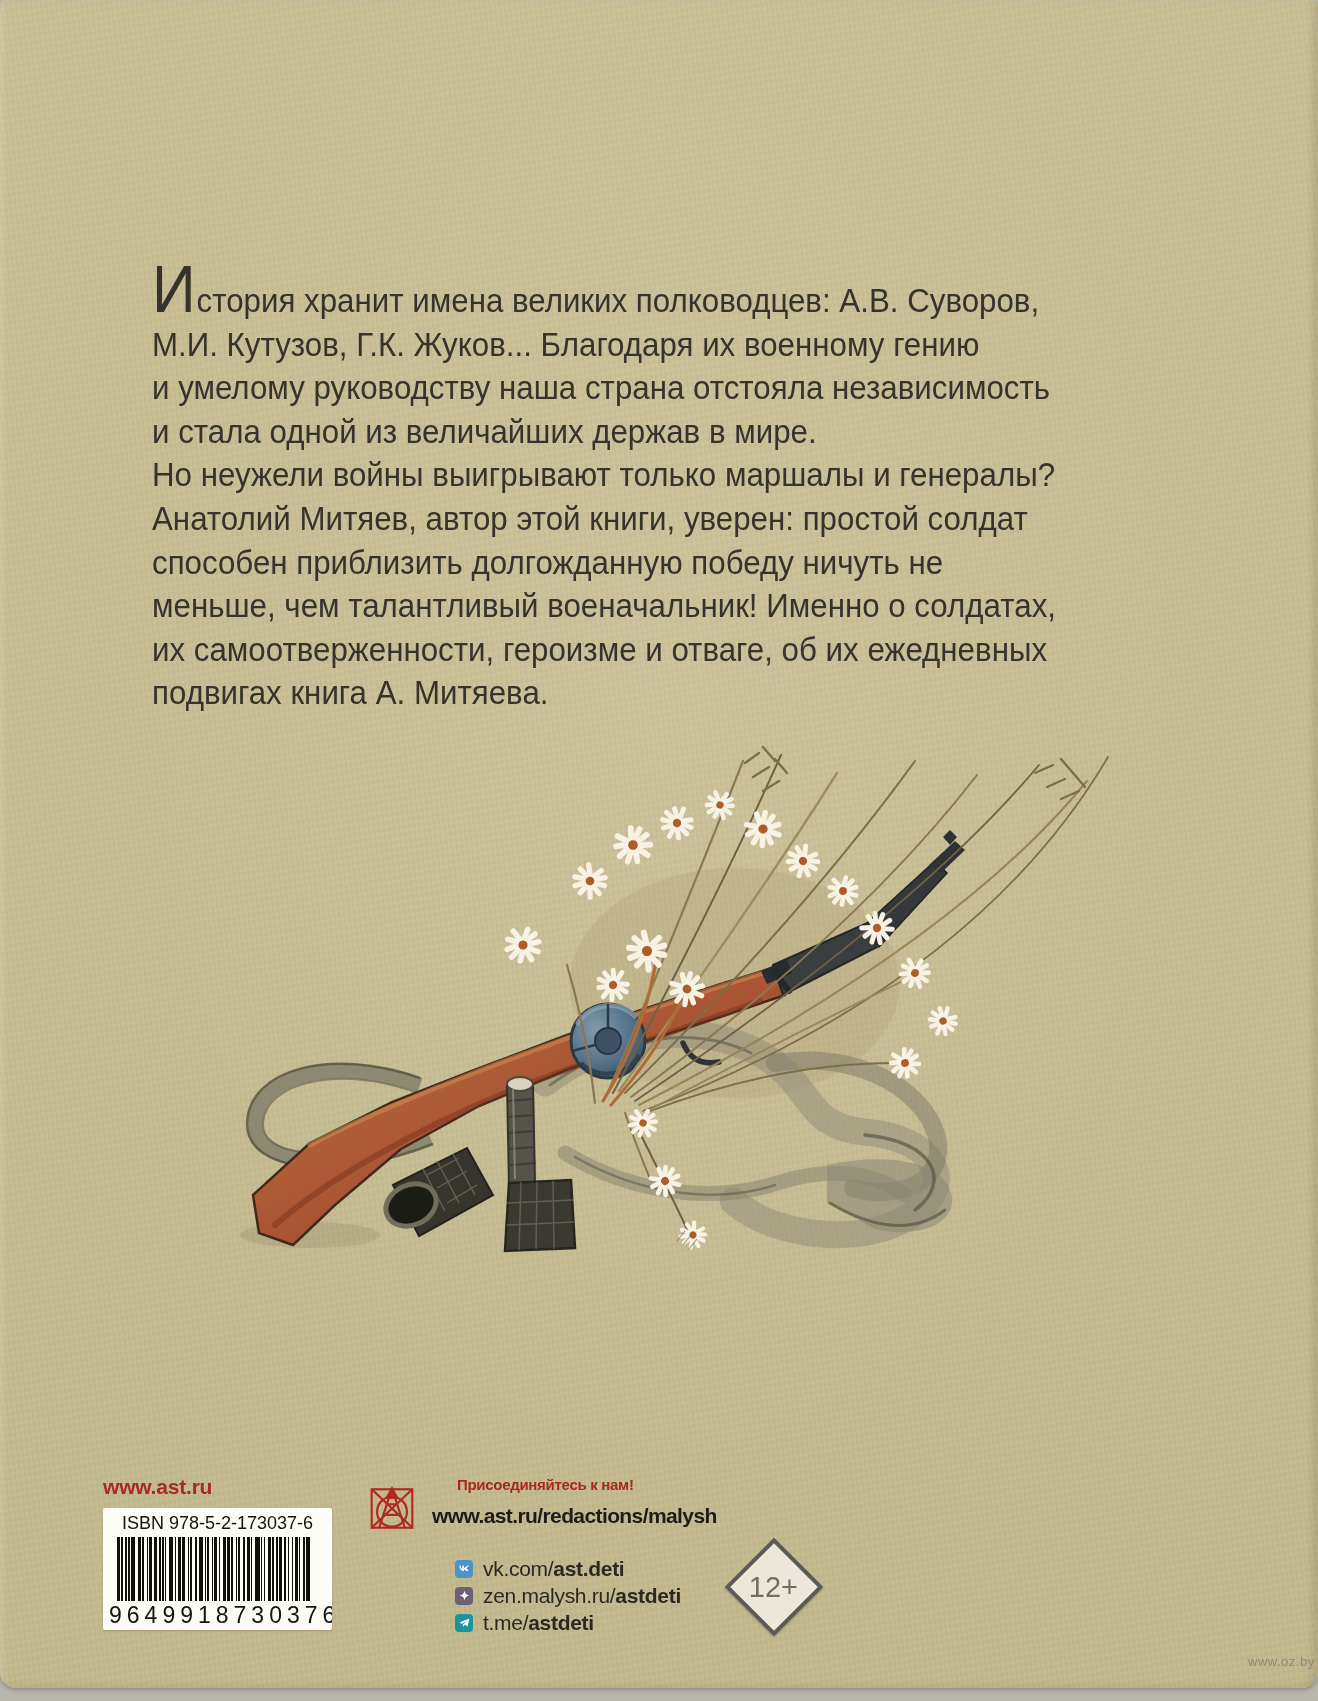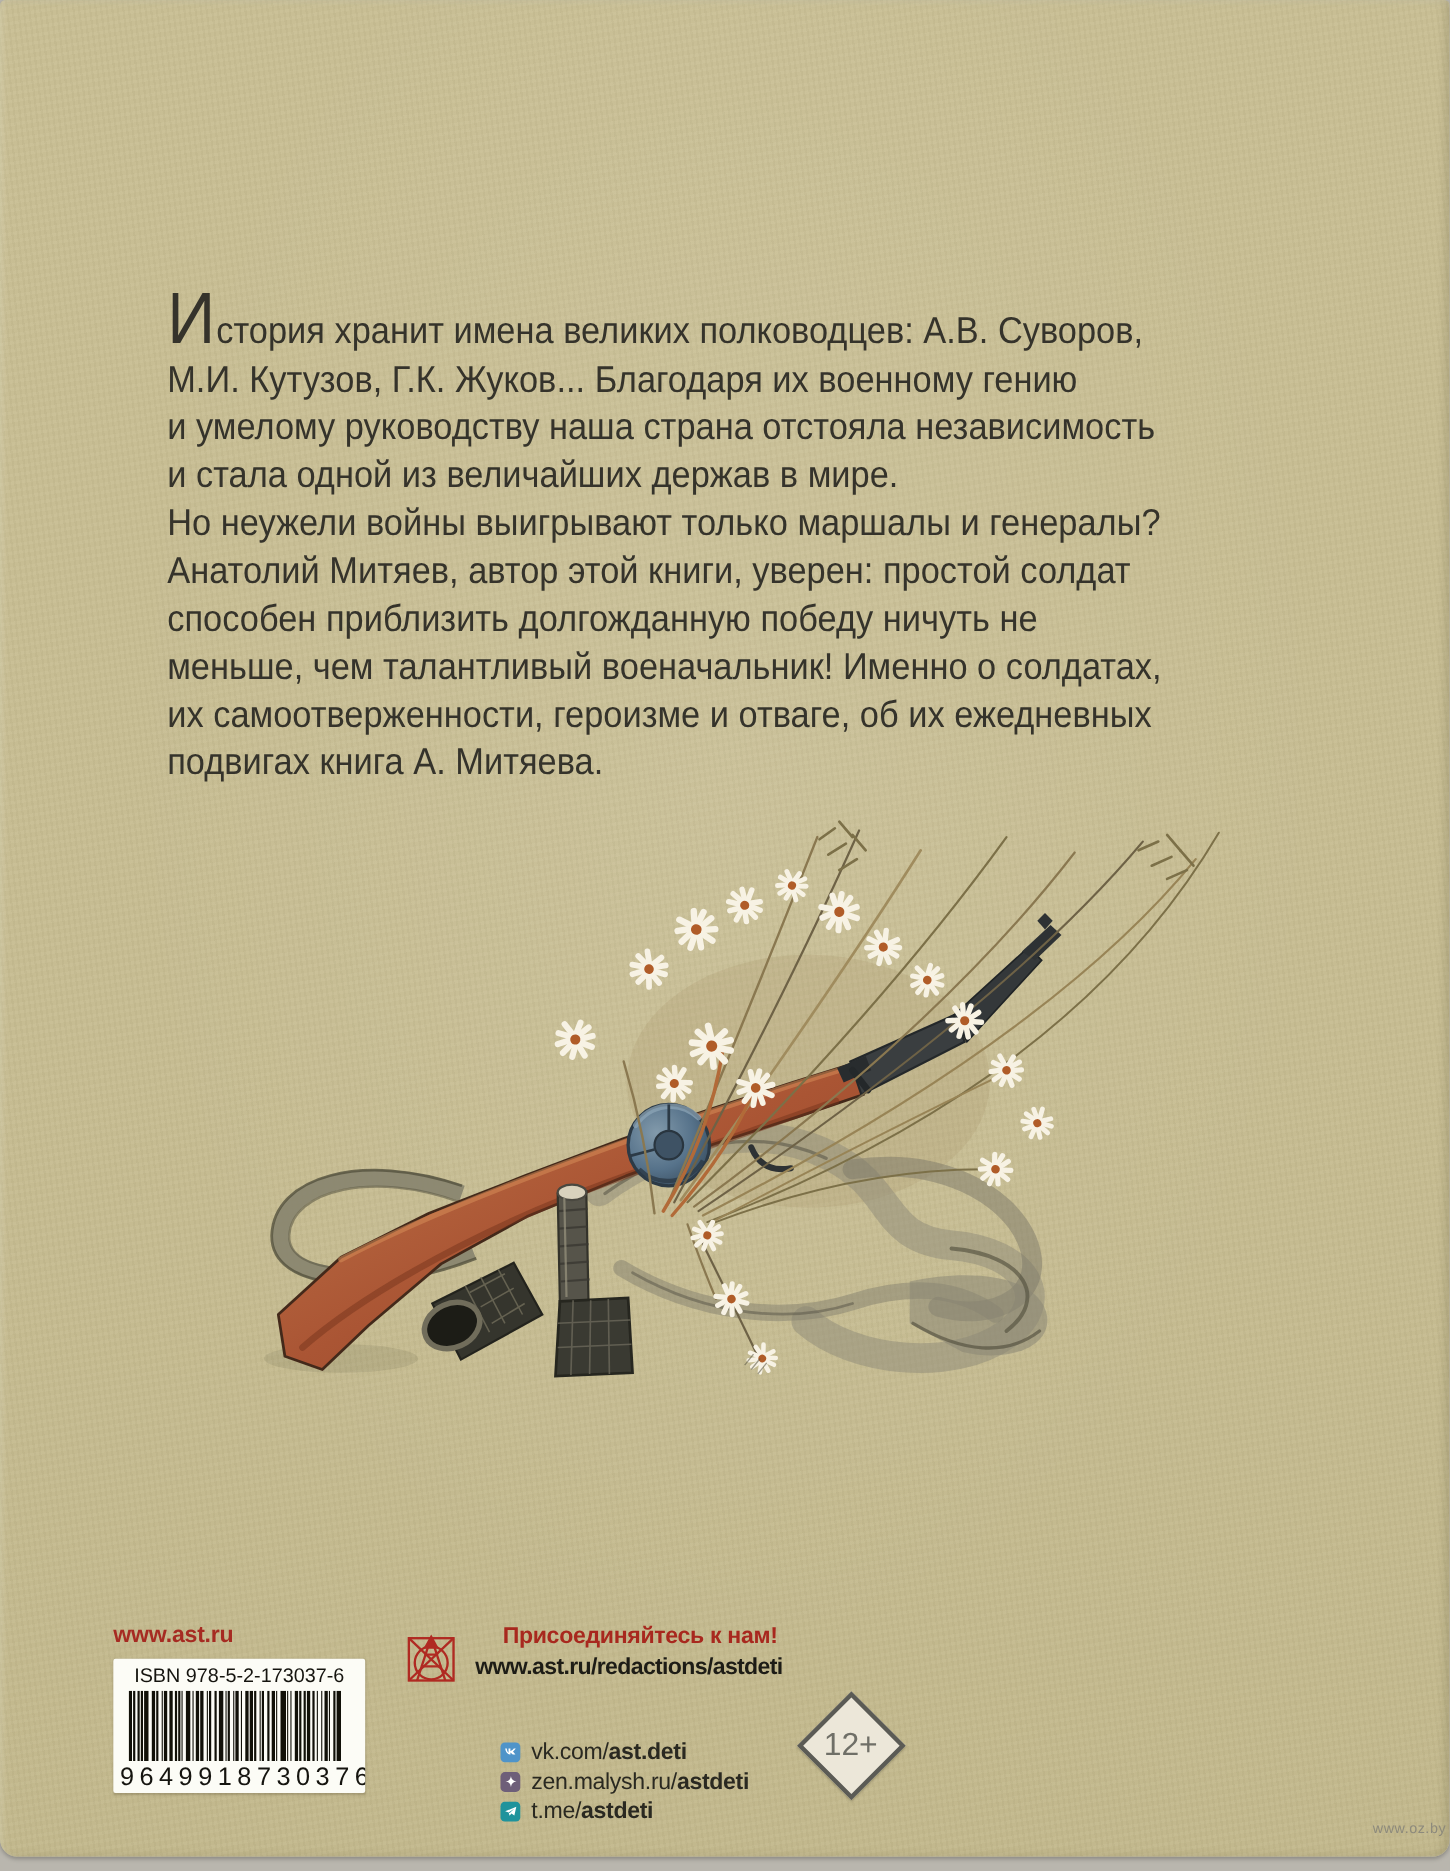--- a/index.html
+++ b/index.html
@@ -57,28 +57,28 @@
   .digits{
     display:flex;justify-content:space-between;align-items:center;
     margin:1px 8px 0 6px;font-size:23px;color:#15140f;
   }
   .digits span{letter-spacing:5px;}
 
   .ast-logo{position:absolute;left:368px;top:1485px;width:48px;height:47px;}
 
   .join-heading{
     position:absolute;left:457px;top:1476px;
-    font-size:21px;font-weight:bold;color:#a8281e;letter-spacing:-0.3px;
+    font-size:15px;font-weight:bold;color:#a8281e;letter-spacing:-0.3px;
   }
   .join-url{
     position:absolute;left:432px;top:1504px;
     font-size:21px;font-weight:bold;color:#1d1c16;letter-spacing:-0.6px;
   }
 
-  .social{position:absolute;left:455px;top:1555px;margin-top:24px;}
+  .social{position:absolute;left:455px;top:1555px;}
   .social-row{display:flex;align-items:center;height:27px;}
   .sicon{
     width:18px;height:18px;border-radius:4px;flex:0 0 18px;
     display:flex;align-items:center;justify-content:center;
   }
   .sicon svg{display:block;}
   .sicon.vk{background:#4f94c9;}
   .sicon.zen{background:#6e5f79;}
   .sicon.tg{background:#1f939c;}
   .slabel{margin-left:10px;font-size:21px;color:#2a2921;letter-spacing:-0.3px;}
@@ -388,21 +388,21 @@
       <rect x="3" y="4" width="38" height="36"></rect>
       <line x1="3" y1="4" x2="41" y2="40"></line>
         <line x1="41" y1="4" x2="3" y2="40"></line>
       <circle cx="22" cy="25" r="14"></circle>
       <path d="M22 3 L10 40 M22 3 L34 40 M13 28 L31 28 M16 18 L28 18"></path>
       <path d="M17 12 L22 3 L27 12 Z" fill="#b02a22"></path>
     </g>
   </svg>
 
   <div class="join-heading">Присоединяйтесь к нам!</div>
-  <div class="join-url">www.ast.ru/redactions/astdeti</div>
+  <div class="join-url">www.ast.ru/redactions/malysh</div>
 
   <div class="social">
     <div class="social-row">
       <span class="sicon vk">
         <svg width="13" height="13" viewBox="0 0 16 16">
             <path fill="#fff" d="M1.5 4.5 C2.2 8.6 4.2 11 7 11 L7.4 11 L7.4 8.7 C8.9 10 10 11 10.7 11 L13 11 C11.8 9.6 10.8 8.4 10.3 7.8 C11.6 6.6 12.6 5.5 13.4 4.5 L11.2 4.5 C10.4 5.6 9.2 6.7 7.4 7.4 L7.4 4.5 L5.3 4.5 L5.3 9 C4.2 8.5 3.5 6.7 3.4 4.5 Z"></path>
           </svg>
       </span>
       <span class="slabel"><span>vk.com/</span><b>ast.deti</b></span>
     </div>

